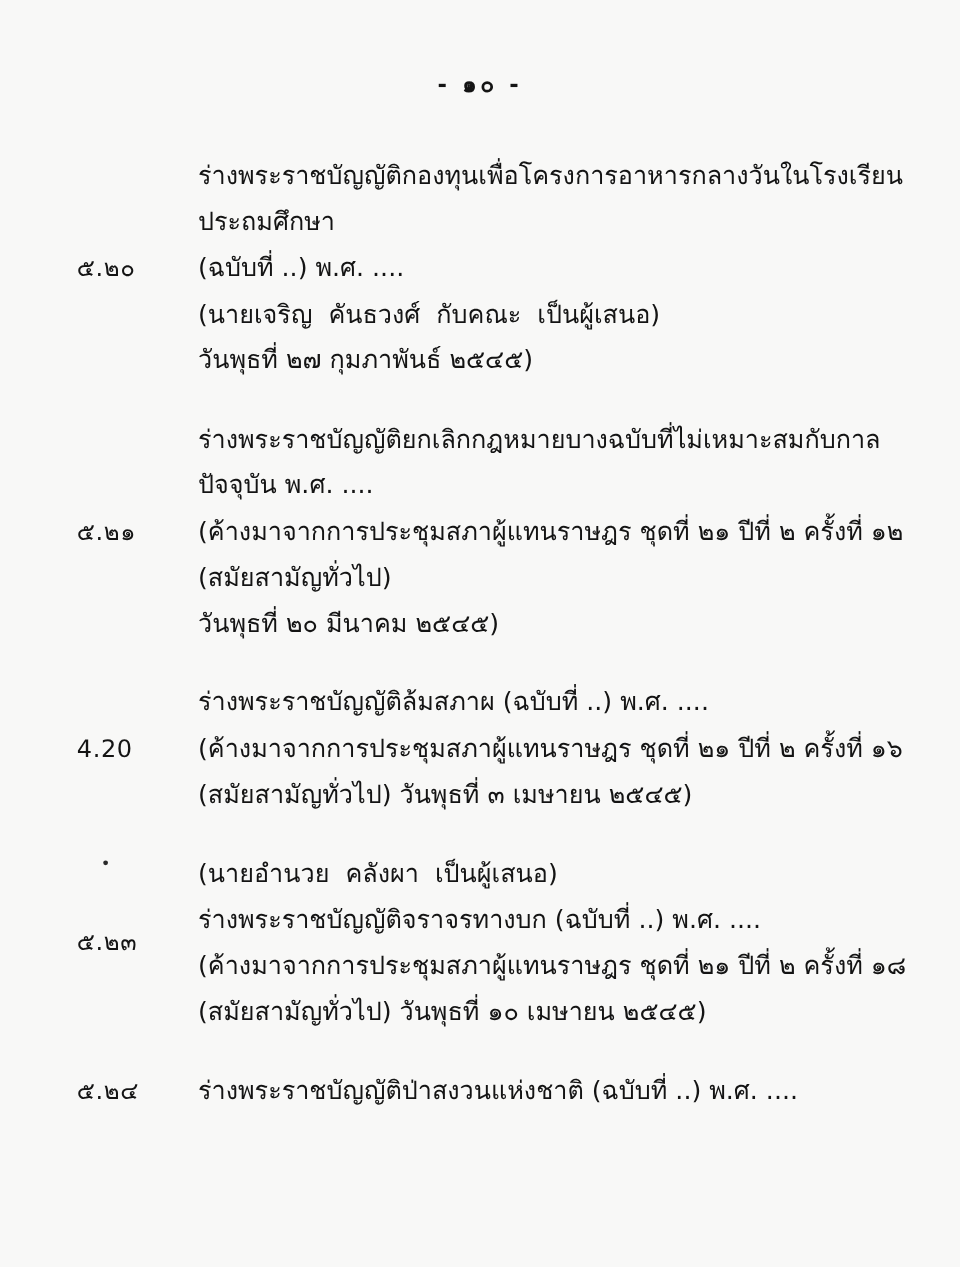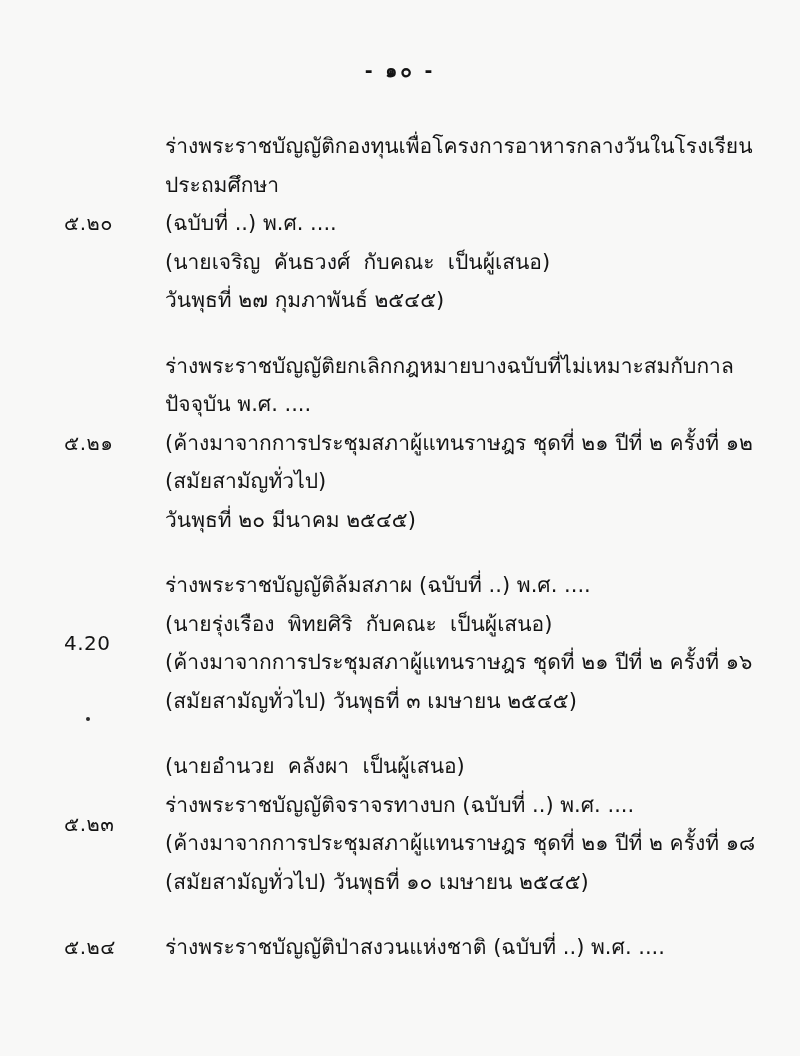--- a/index.html
+++ b/index.html
@@ -77,21 +77,20 @@
       <div class="item-lines">
         <div class="line">ร่างพระราชบัญญัติยกเลิกกฎหมายบางฉบับที่ไม่เหมาะสมกับกาลปัจจุบัน พ.ศ. ....</div>
         <div class="line">(ค้างมาจากการประชุมสภาผู้แทนราษฎร ชุดที่ ๒๑ ปีที่ ๒ ครั้งที่ ๑๒ (สมัยสามัญทั่วไป)</div>
         <div class="line">วันพุธที่ ๒๐ มีนาคม ๒๕๔๕)</div>
       </div>
     </div>
     <div class="item">
       <div class="item-number">4.20</div>
       <div class="item-lines">
         <div class="line">ร่างพระราชบัญญัติล้มสภาผ (ฉบับที่ ..) พ.ศ. ....</div>
-        <div class="line">(นายรุ่งเรือง  พิทยศิริ  กับคณะ  เป็นผู้เสนอ)</div>
         <div class="line">(ค้างมาจากการประชุมสภาผู้แทนราษฎร ชุดที่ ๒๑ ปีที่ ๒ ครั้งที่ ๑๖</div>
         <div class="line">(สมัยสามัญทั่วไป) วันพุธที่ ๓ เมษายน ๒๕๔๕)</div>
       </div>
     </div>
     <div class="item">
       <div class="item-number">๕.๒๓</div>
       <div class="item-lines">
         <div class="line">(นายอำนวย  คลังผา  เป็นผู้เสนอ)</div>
         <div class="line">ร่างพระราชบัญญัติจราจรทางบก (ฉบับที่ ..) พ.ศ. ....</div>
         <div class="line">(ค้างมาจากการประชุมสภาผู้แทนราษฎร ชุดที่ ๒๑ ปีที่ ๒ ครั้งที่ ๑๘</div>

